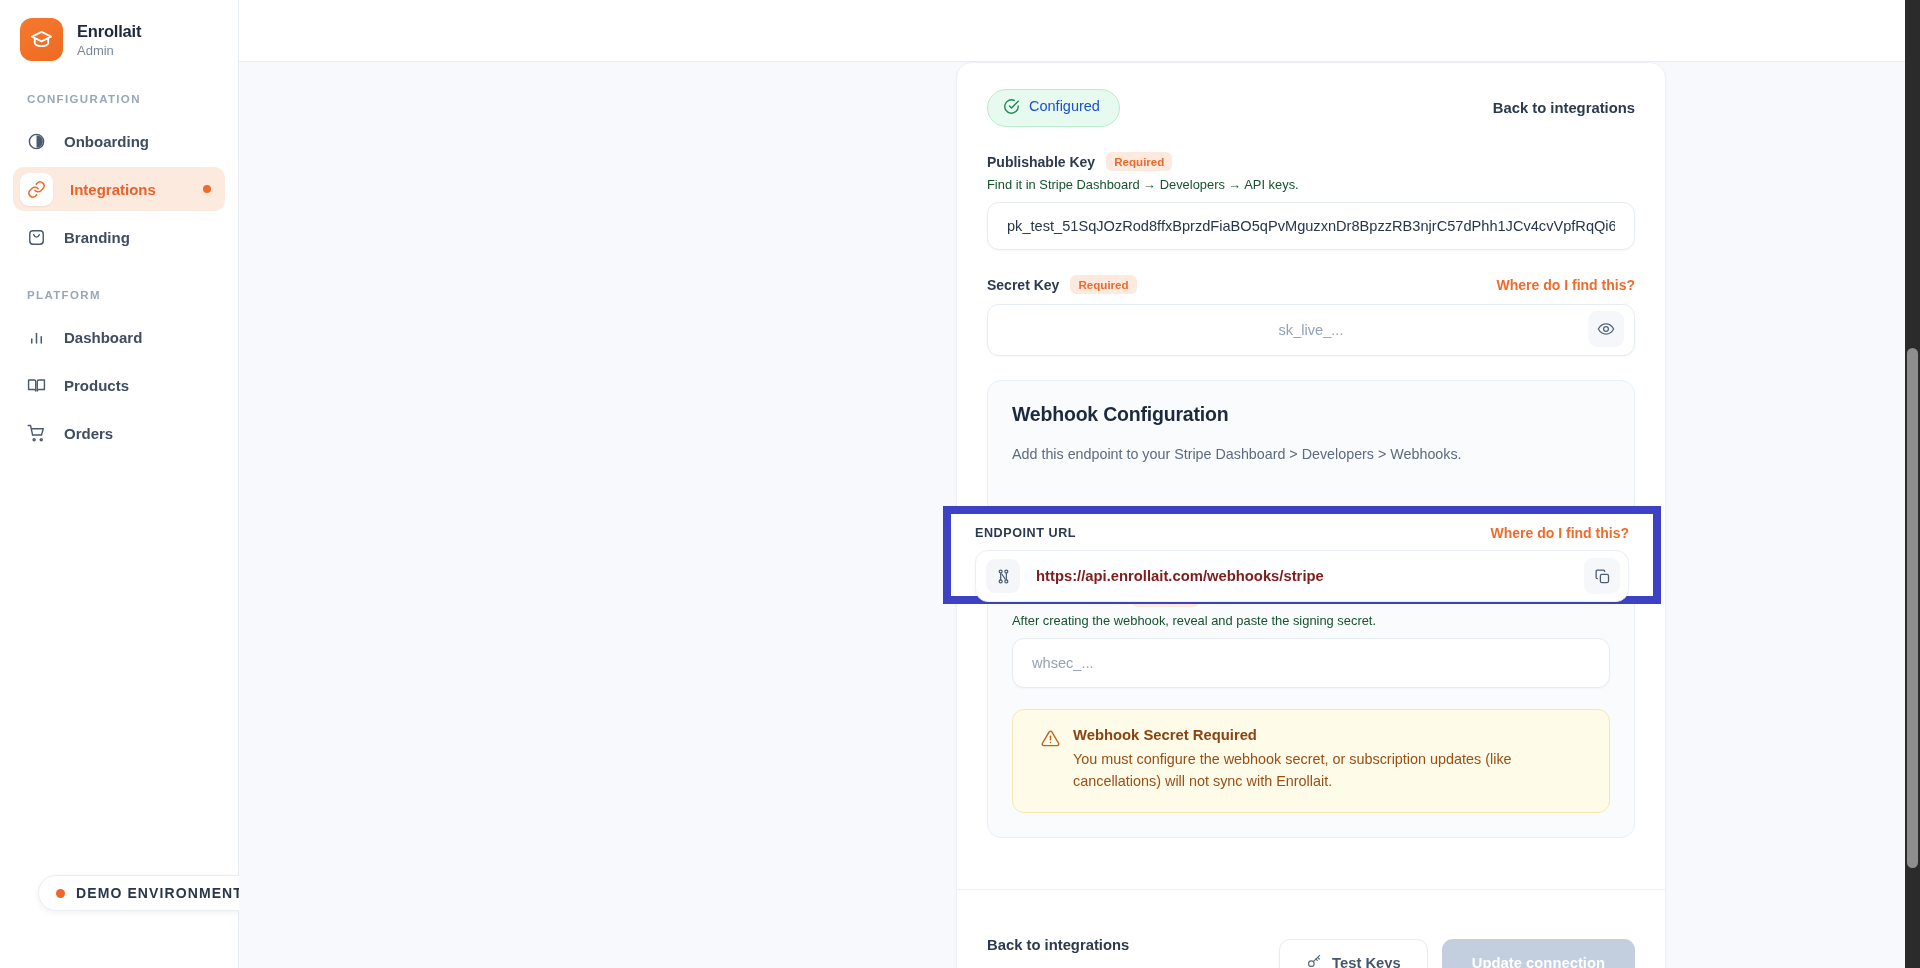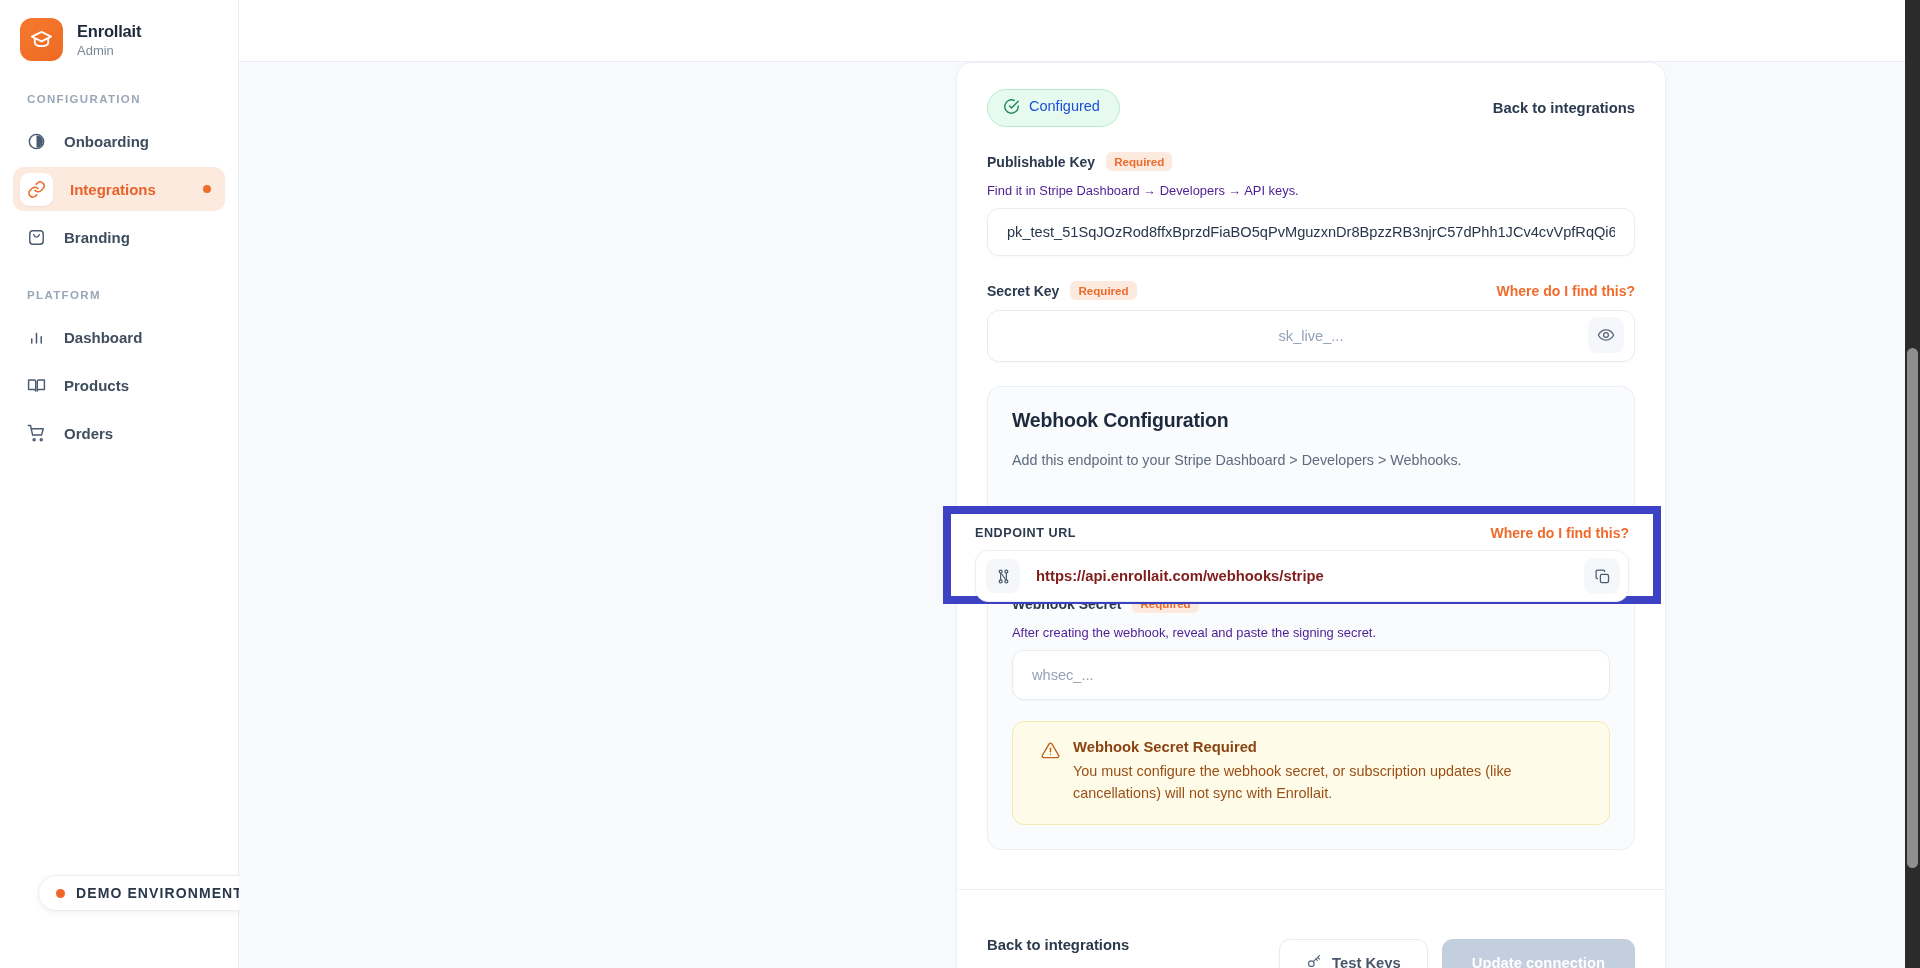--- a/index.html
+++ b/index.html
@@ -85,21 +85,21 @@
 
   .field { margin-top: 25px; }
   .field-head { display:flex; align-items:center; justify-content: space-between; }
   .field-label-wrap { display: flex; align-items: center; gap: 11px; }
   .field-label { font-size: 14px; font-weight: 700; color: #2b3a4e; }
   .pill-required {
     background: #fdeadf; color: #ec6a2c; font-size: 11.6px; font-weight: 700;
     border-radius: 6px; padding: 3px 8px;
   }
   .link-find { font-size: 14px; font-weight: 700; color: #ef6b2c; cursor: pointer; }
-  .field-hint { font-size: 12.9px; color: #4c1d95; margin-top: 12px; }
+  .field-hint { font-size: 12.9px; color: #14532d; margin-top: 6px; }
 
   .input {
     margin-top: 10px; height: 48px; width: 100%;
     border: 1px solid #e7ecf3; border-radius: 12px; background: #ffffff;
     display: flex; align-items: center; padding: 0 19px;
     font-size: 14.6px; color: #27364a; box-shadow: 0 1px 2px rgba(20,30,50,.03);
     position: relative; overflow: hidden;
   }
   .input .val { white-space: nowrap; overflow: hidden; }
   .input .ph { color: #93a2b5; }

